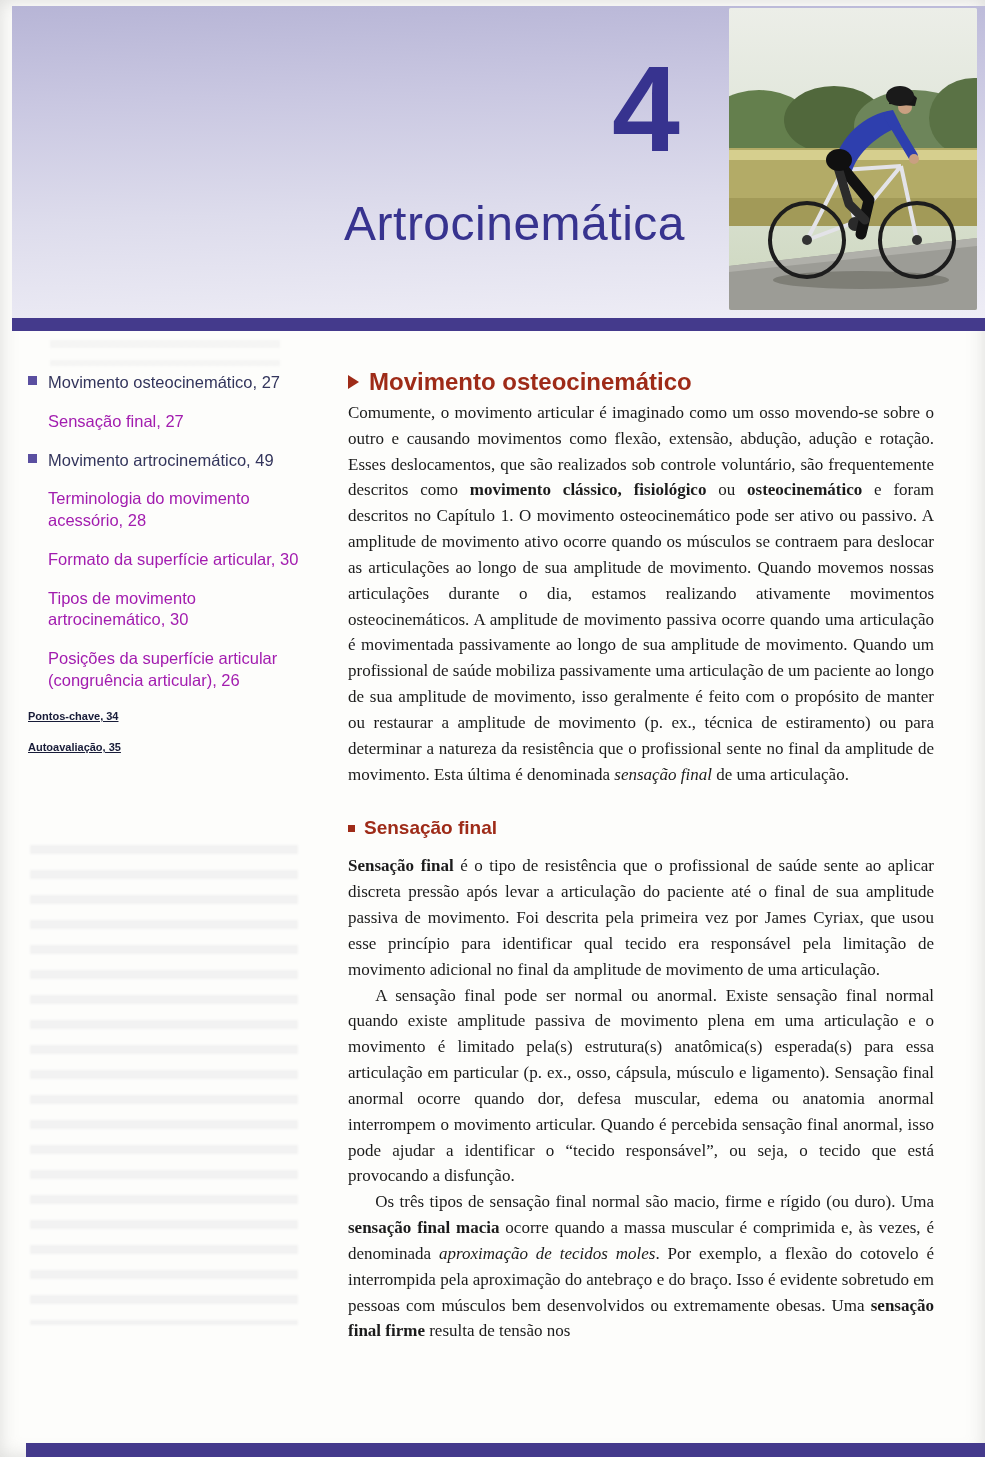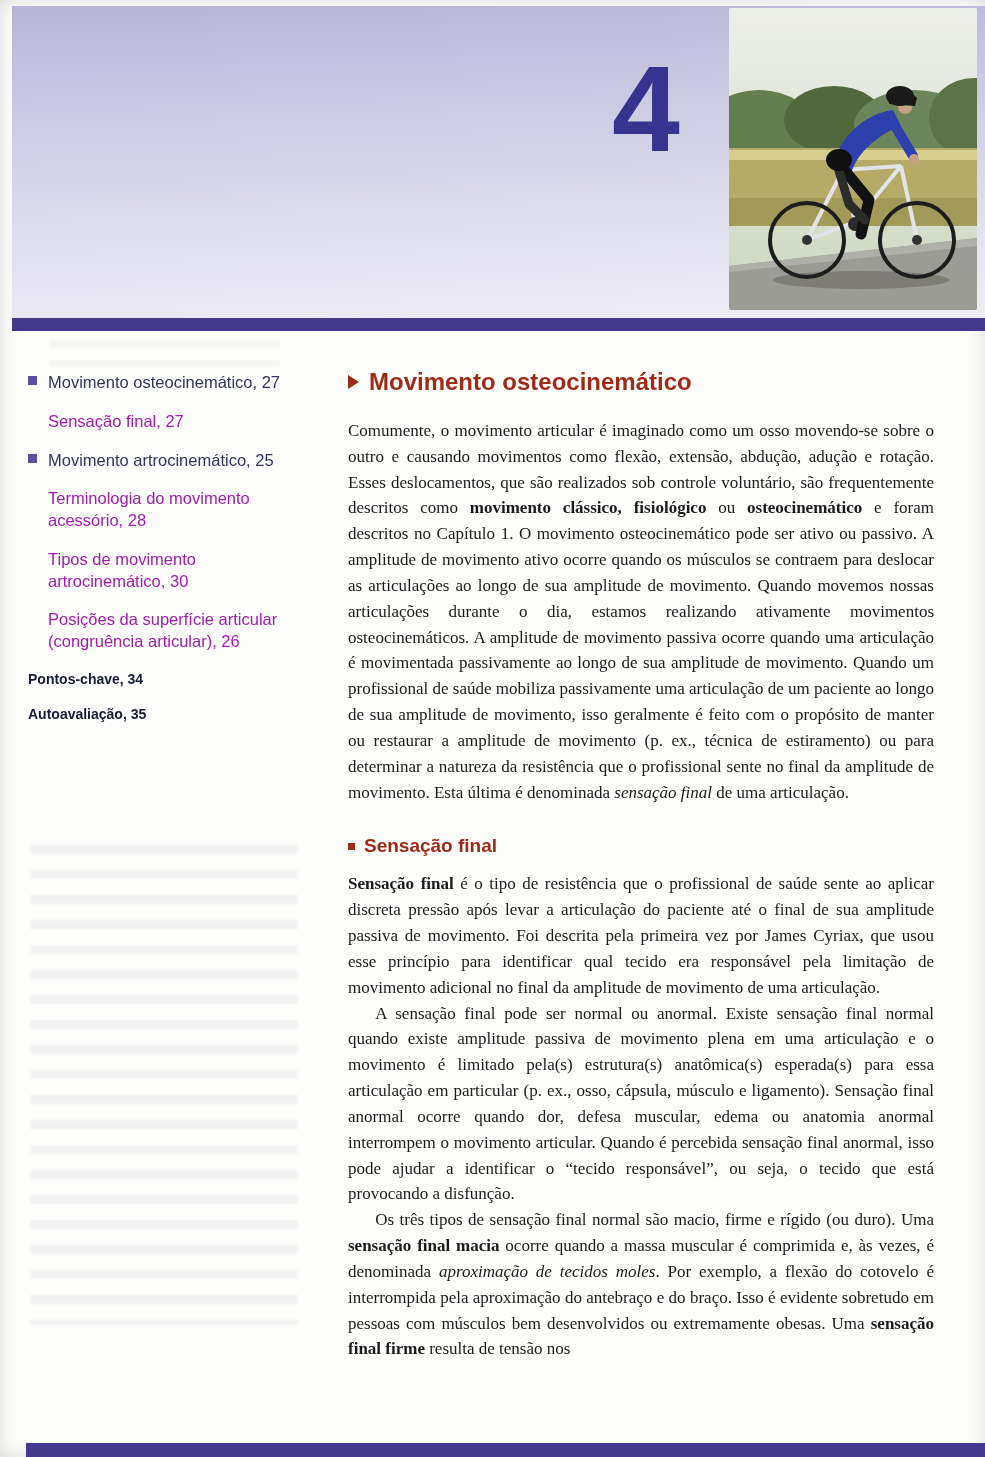--- a/index.html
+++ b/index.html
@@ -43,29 +43,29 @@
   .sidebar{
     position:absolute;left:28px;top:372px;width:280px;
     font-family:"Liberation Sans",sans-serif;font-size:16.5px;line-height:1.32;
   }
   .toc-item{position:relative;margin-bottom:17px;}
   .toc-item.lv0{padding-left:20px;color:#33355c;}
   .toc-item.lv0 .sq{
     position:absolute;left:0;top:4px;width:9px;height:9px;background:#5a4fa0;
   }
   .toc-item.lv1{padding-left:20px;color:#a21caf;}
-  .toc-item.strong{padding-left:0;color:#181c38;font-weight:bold;font-size:14px;}
+  .toc-item.strong{padding-left:0;color:#181c38;font-weight:bold;font-size:11px;text-decoration:underline;}
 
   
   .main{
     position:absolute;left:348px;top:368px;width:586px;
   }
   .h1{
     font-family:"Liberation Sans",sans-serif;font-weight:bold;
-    font-size:24px;color:#9e2b18;margin:0 0 22px 0;display:flex;align-items:center;
+    font-size:24px;color:#9e2b18;margin:0 0 4px 0;display:flex;align-items:center;
   }
   .arrow-icon{
     width:0;height:0;border-left:11px solid #9e2b18;
     border-top:7px solid transparent;border-bottom:7px solid transparent;
     margin-right:10px;flex:none;
   }
   .h2{
     font-family:"Liberation Sans",sans-serif;font-weight:bold;
     font-size:19px;color:#9e2b18;margin:30px 0 14px 0;display:flex;align-items:center;
   }
@@ -92,20 +92,21 @@
     filter:blur(1px);pointer-events:none;
   }
 </style>
 </head>
 <body>
 
 <div class="page">
 
   <div class="header-band"></div>
   <div class="chapter-number">4</div>
+  <div class="chapter-title">Artrocinemática</div>
   <div class="header-rule"></div>
 
   <div class="photo">
     <svg width="248" height="302" viewBox="0 0 248 302" xmlns="http://www.w3.org/2000/svg">
       <defs>
         <linearGradient id="sky" x1="0" y1="0" x2="0" y2="1">
           <stop offset="0" stop-color="#eceee8"></stop>
           <stop offset="0.5" stop-color="#dde4d6"></stop>
           <stop offset="1" stop-color="#ccd6bd"></stop>
         </linearGradient>
@@ -152,24 +153,27 @@
   <div class="sidebar">
     <div class="toc-item lv0">
       <span class="sq"></span>
       <span>Movimento osteocinemático, 27</span>
     </div>
     <div class="toc-item lv1">
       <span>Sensação final, 27</span>
     </div>
     <div class="toc-item lv0">
       <span class="sq"></span>
-      <span>Movimento artrocinemático, 25</span>
+      <span>Movimento artrocinemático, 49</span>
     </div>
     <div class="toc-item lv1">
       <span>Terminologia do movimento acessório, 28</span>
+    </div>
+    <div class="toc-item lv1">
+      <span>Formato da superfície articular, 30</span>
     </div>
     <div class="toc-item lv1">
       <span>Tipos de movimento artrocinemático, 30</span>
     </div>
     <div class="toc-item lv1">
       <span>Posições da superfície articular (congruência articular), 26</span>
     </div>
     <div class="toc-item lv0 strong">
       <span>Pontos-chave, 34</span>
     </div>

